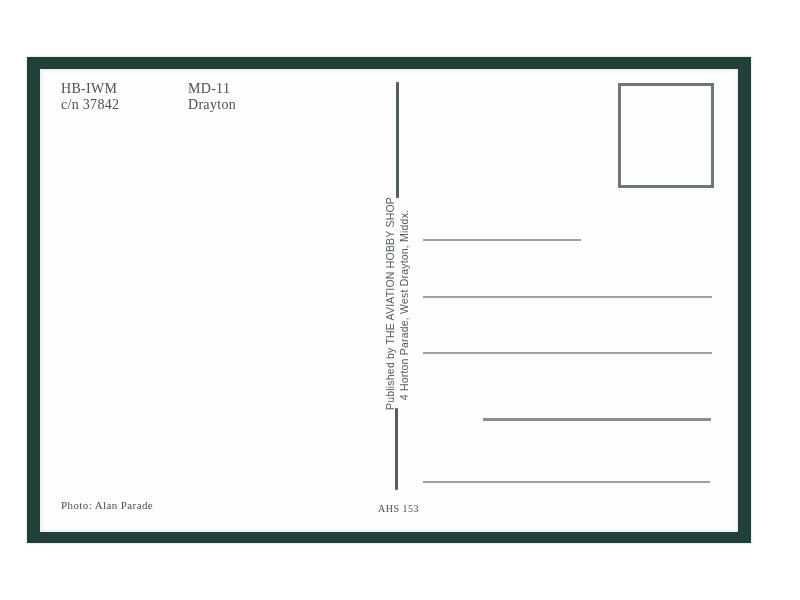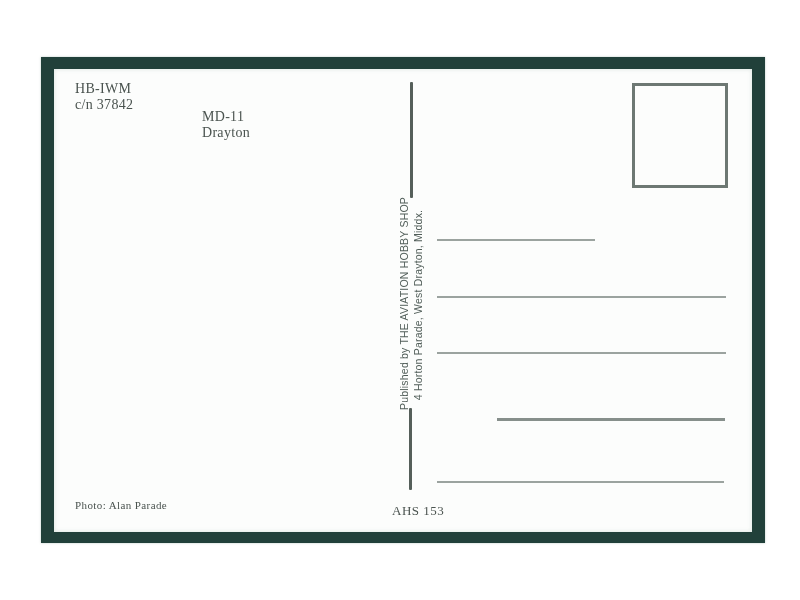--- a/index.html
+++ b/index.html
@@ -12,21 +12,21 @@
     overflow: hidden;
   }
   .scan {
     position: relative;
     width: 800px;
     height: 600px;
   }
   
   .card-frame {
     position: absolute;
-    left: 41px;
+    left: 27px;
     top: 57px;
     width: 724px;
     height: 486px;
     background: var(--border_green, #21403a);
     box-shadow: 0 0 2px rgba(120,150,140,0.5);
   }
   
   .card {
     position: absolute;
     left: 13px;
@@ -38,21 +38,21 @@
   }
   .text-block {
     position: absolute;
     color: var(--text_dark, #4a534f);
     font-size: 14px;
     line-height: 15.5px;
     letter-spacing: 0.3px;
     white-space: nowrap;
   }
   .reg-block  { left: 21px;  top: 12px; }
-  .type-block { left: 148px; top: 12px; margin-top: 28px; }
+  .type-block { left: 148px; top: 12px; }
   .stamp-box {
     position: absolute;
     left: 578px;
     top: 14px;
     width: 96px;
     height: 105px;
     border: 3px solid var(--stamp_border, #6d7873);
     box-sizing: border-box;
     background: var(--card_white, #fcfdfc);
   }
@@ -96,21 +96,21 @@
     top: 430px;
     font-size: 11px;
     letter-spacing: 0.4px;
     color: var(--text_dark, #4a534f);
     white-space: nowrap;
   }
   .catalog-number {
     position: absolute;
     left: 338px;
     top: 434px;
-    font-size: 13px;
+    font-size: 10px;
     letter-spacing: 0.5px;
     color: var(--text_dark, #4a534f);
     white-space: nowrap;
   }
 </style>
 </head>
 <body>
 
 <div class="scan">
   <div class="card-frame">

